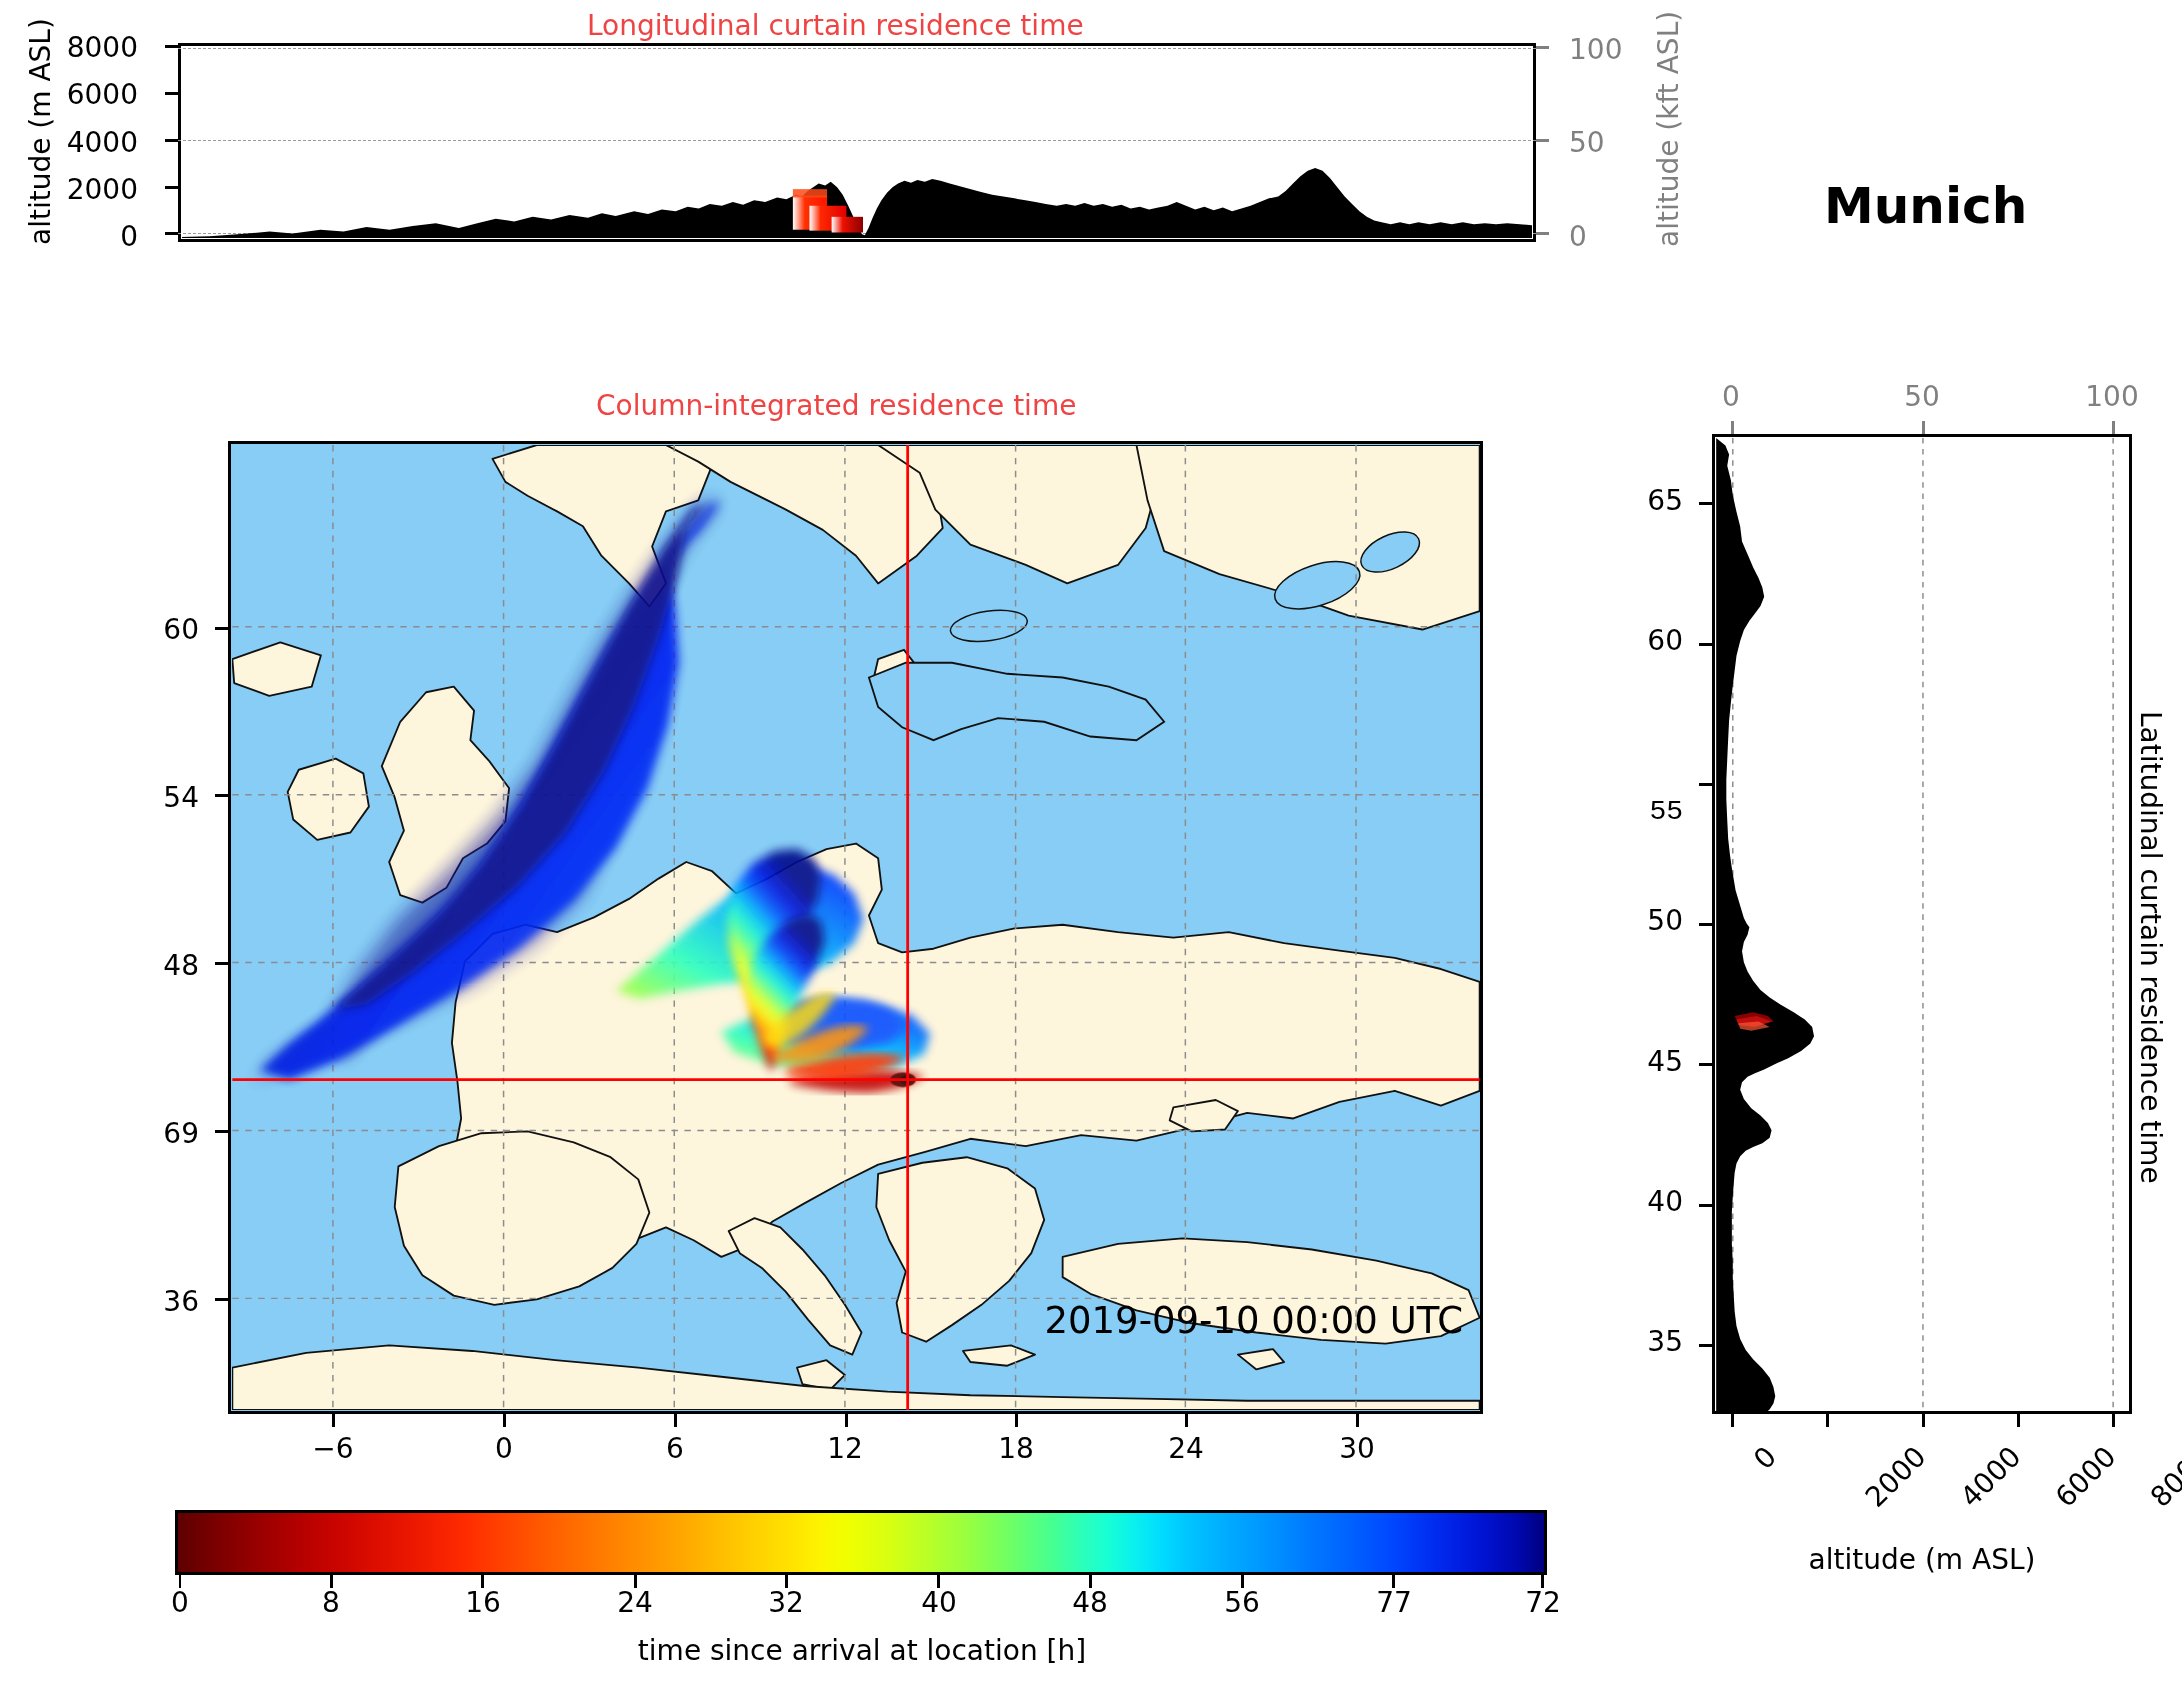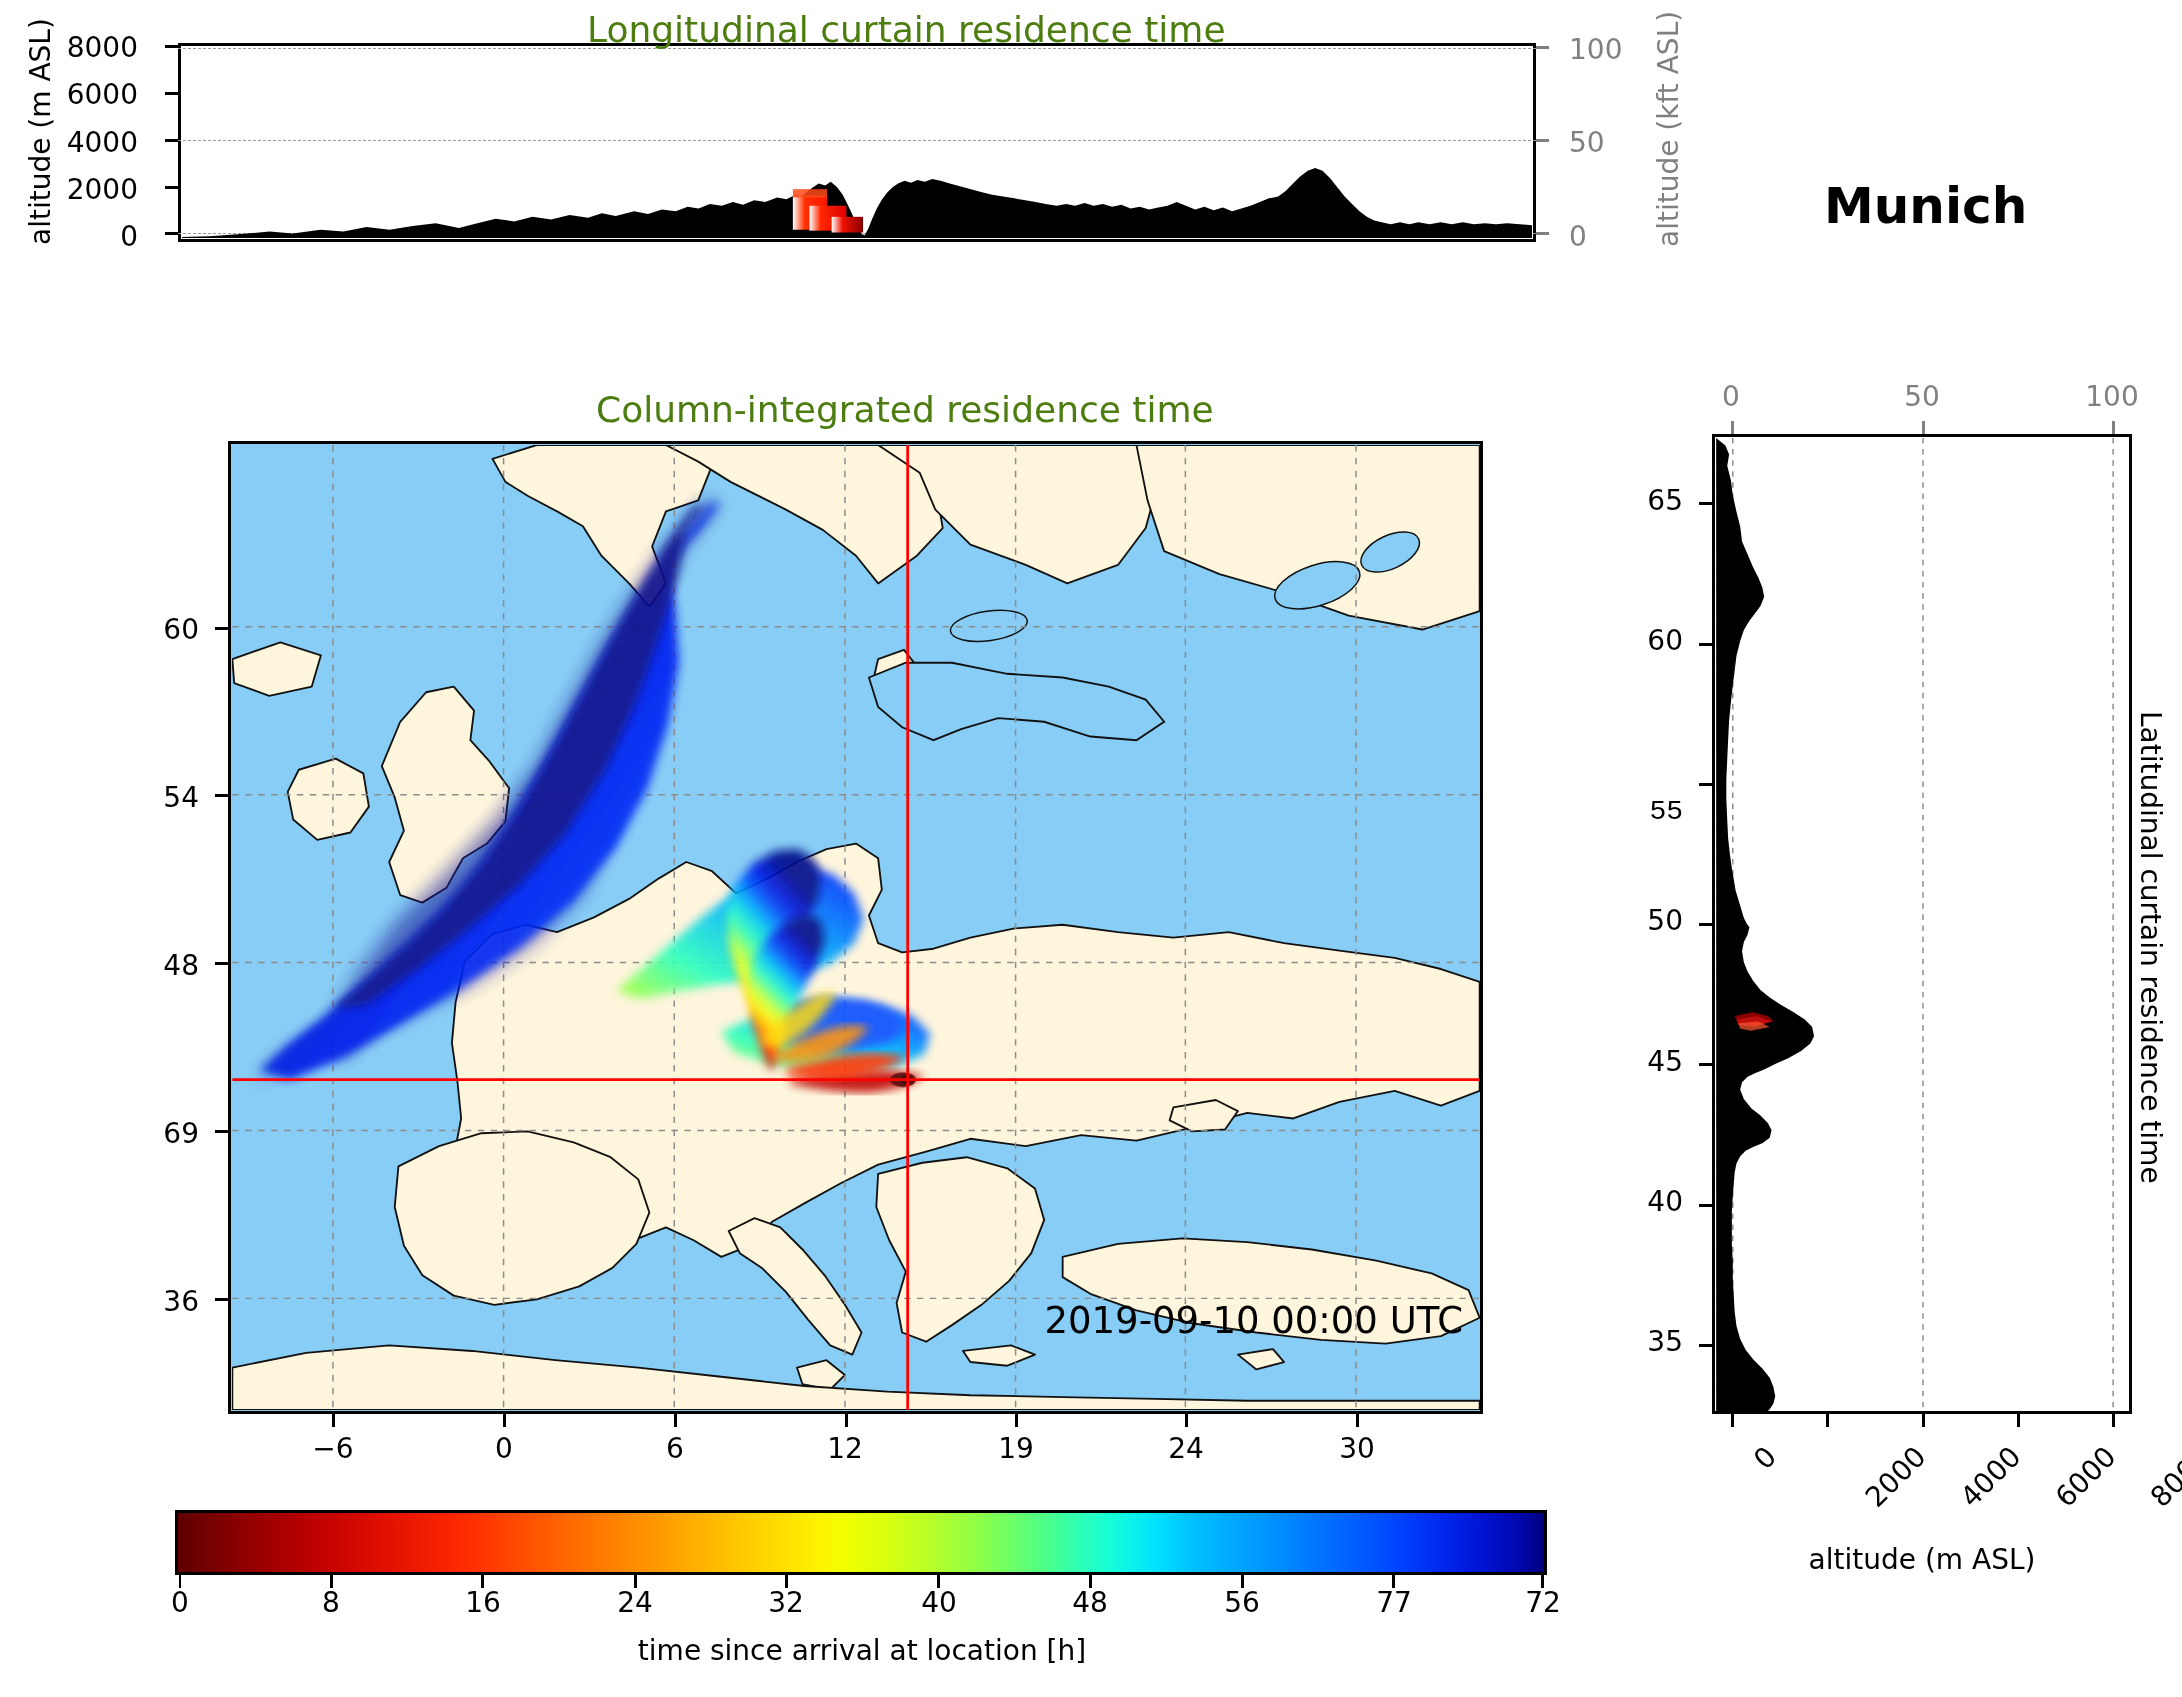--- a/index.html
+++ b/index.html
@@ -1,19 +1,19 @@
 <!DOCTYPE html>
 <html style="font-size:14.8px"><head>
 <meta charset="utf-8">
 <style>
   html,body{margin:0;padding:0;background:#ffffff;}
   body{width:2183px;height:1697px;position:relative;overflow:hidden;
        font-family:"DejaVu Sans","Liberation Sans",sans-serif;color:#000;}
   .abs{position:absolute;}
-  .ttl{font-size:36px;color:#4d7c0f;white-space:nowrap;}
+  .ttl{font-size:28px;color:#ef4444;white-space:nowrap;}
   .tick{font-size:28px;color:#000;white-space:nowrap;}
   .tick-gray{font-size:28px;color:#808080;white-space:nowrap;}
   .axlabel{font-size:28px;color:#000;white-space:nowrap;}
   .axlabel-gray{font-size:28px;color:#808080;white-space:nowrap;}
   .rot90{transform-origin:0 0;transform:rotate(-90deg);}
   .rot90r{transform-origin:0 0;transform:rotate(90deg);}
   .rot45{transform-origin:100% 0;transform:rotate(-45deg);}
   .frame{border:3.7px solid #000;box-sizing:border-box;background:#fff;}
   .gl-h{border-top:1.4px dashed #9a9a9a;width:100%;position:absolute;left:0;}
   .tickmark-l{position:absolute;width:13px;height:2.8px;background:#000;}
@@ -314,21 +314,21 @@
 <div class="abs tick" style="left:199px;top:1285px;transform:translateX(-100%);">36</div>
 <div class="abs tick" style="left:199px;top:1117px;transform:translateX(-100%);">69</div>
 <div class="abs tick" style="left:199px;top:949px;transform:translateX(-100%);">48</div>
 <div class="abs tick" style="left:199px;top:781px;transform:translateX(-100%);">54</div>
 <div class="abs tick" style="left:199px;top:613px;transform:translateX(-100%);">60</div>
 
 <div class="abs tick" style="left:333px;top:1432px;transform:translateX(-50%);">−6</div>
 <div class="abs tick" style="left:504px;top:1432px;transform:translateX(-50%);">0</div>
 <div class="abs tick" style="left:675px;top:1432px;transform:translateX(-50%);">6</div>
 <div class="abs tick" style="left:845px;top:1432px;transform:translateX(-50%);">12</div>
-<div class="abs tick" style="left:1016px;top:1432px;transform:translateX(-50%);">19</div>
+<div class="abs tick" style="left:1016px;top:1432px;transform:translateX(-50%);">18</div>
 <div class="abs tick" style="left:1186px;top:1432px;transform:translateX(-50%);">24</div>
 <div class="abs tick" style="left:1357px;top:1432px;transform:translateX(-50%);">30</div>
 
 <div class="abs" style="left:1712px;top:434px;width:420px;height:980px;">
   <div class="frame" style="position:absolute;left:0;top:0;width:420px;height:980px;"></div>
   <svg width="413" height="973" viewBox="0 0 447 1054" style="position:absolute;left:3.7px;top:3.7px;">
 
     <g stroke="#8c8c8c" stroke-width="1.6" stroke-dasharray="6 6">
       <line x1="18" y1="0" x2="18" y2="1054"></line>
       <line x1="224" y1="0" x2="224" y2="1054"></line>

